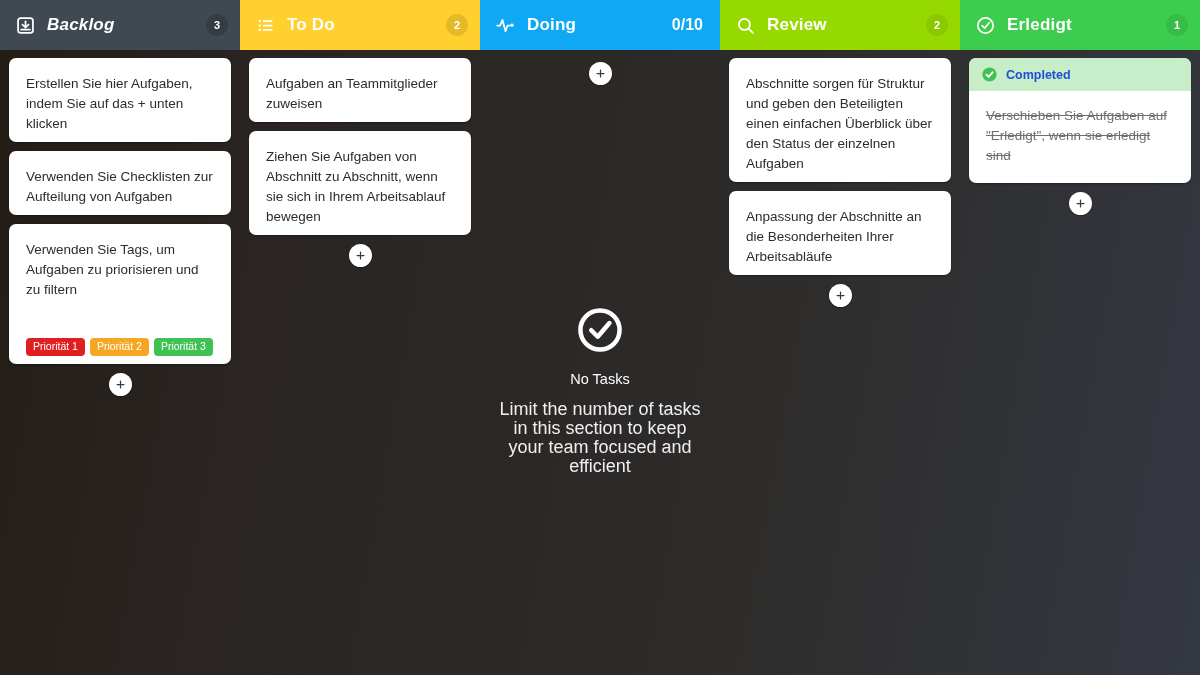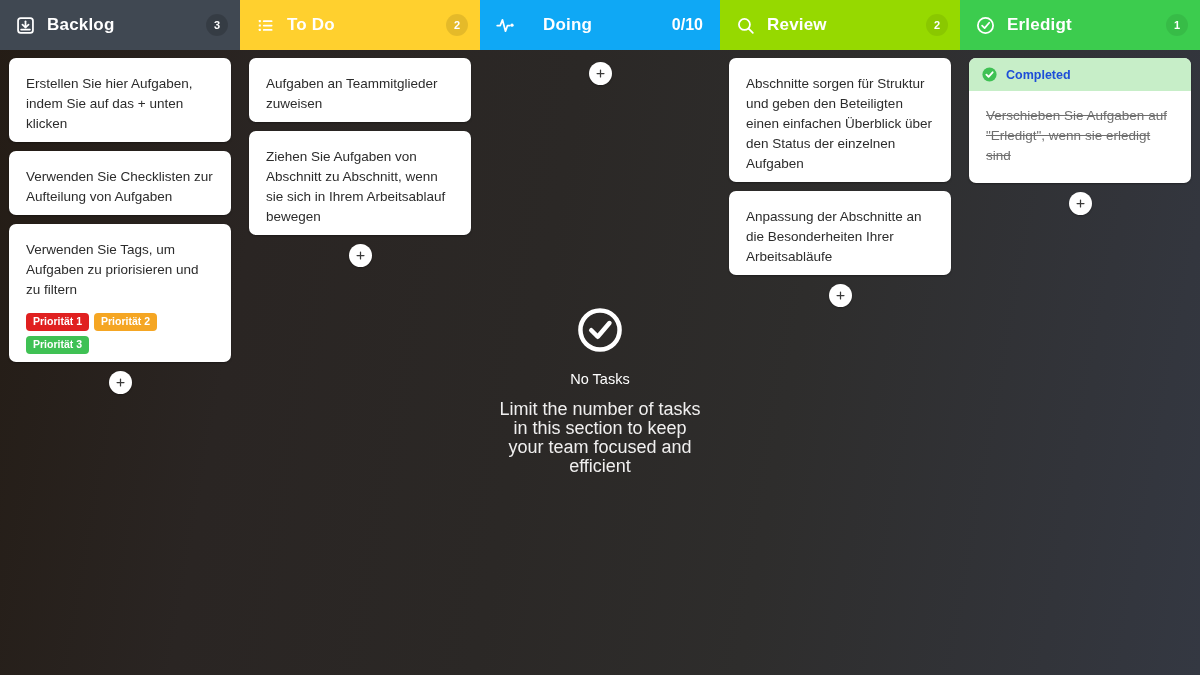--- a/index.html
+++ b/index.html
@@ -128,26 +128,27 @@
   }
 
   .tags {
     display: flex;
     flex-wrap: wrap;
     gap: 5px;
     margin-top: 13px;
   }
   .tag {
     font-size: 10.5px;
-    font-weight: bold;
+    font-weight: normal;
     color: #ffffff;
     border-radius: 4px;
     padding: 3px 7px 4px 7px;
     line-height: 11px;
     white-space: nowrap;
+    margin-top: 25px;
   }
 
   
   .add-row {
     display: flex;
     justify-content: center;
     margin-top: 4px;
   }
   .add-btn {
     width: 23px;
@@ -191,21 +192,21 @@
     <div class="column">
       <div class="col-header" style="background: rgb(64, 72, 82);">
         <span class="col-icon">
           <svg viewBox="0 0 24 24" width="21" height="21" fill="none" stroke="#ffffff" stroke-width="2" stroke-linecap="round" stroke-linejoin="round">
             <rect x="3.5" y="3.5" width="17" height="17" rx="3"></rect>
             <polyline points="8.5 11 12 14.2 15.5 11"></polyline>
             <line x1="12" y1="7.2" x2="12" y2="14.2"></line>
             <line x1="7" y1="16.6" x2="17" y2="16.6"></line>
           </svg>
         </span>
-        <span class="col-title" style="color: rgb(255, 255, 255);">Backlog</span>
+        <span class="col-title" style="color: rgb(255, 255, 255); font-style: italic;">Backlog</span>
         <span class="col-badge" style="background: rgba(0, 0, 0, 0.16); color: rgb(255, 255, 255);">3</span>
       </div>
       <div class="col-body">
         <div class="card">
           <div class="card-text">Erstellen Sie hier Aufgaben, indem Sie auf das + unten klicken</div>
         </div>
         <div class="card">
           <div class="card-text">Verwenden Sie Checklisten zur Aufteilung von Aufgaben</div>
         </div>
         <div class="card">
@@ -252,21 +253,21 @@
           <div class="add-btn">
             <svg viewBox="0 0 24 24" width="15" height="15" fill="none" stroke="#3a3a3a" stroke-width="2" stroke-linecap="round" stroke-linejoin="round">
               <line x1="12" y1="6.5" x2="12" y2="17.5"></line>
               <line x1="6.5" y1="12" x2="17.5" y2="12"></line>
             </svg>
           </div>
         </div>
       </div>
     </div>
     <div class="column">
-      <div class="col-header" style="background: rgb(15, 168, 245); gap: 16px;">
+      <div class="col-header" style="background: rgb(15, 168, 245);">
         <span class="col-icon">
           <svg viewBox="0 0 24 24" width="21" height="21" fill="none" stroke="#ffffff" stroke-width="2" stroke-linecap="round" stroke-linejoin="round">
             <polyline points="2.5 12 6 12 8.5 5.5 12 18.5 14.3 12 16.6 12"></polyline>
             <circle cx="19.4" cy="11.6" r="1.9" fill="#ffffff" stroke="none"></circle>
           </svg>
         </span>
         <span class="col-title" style="color: rgb(255, 255, 255);">Doing</span>
         <span class="col-badge plain" style="color: rgb(255, 255, 255);">0/10</span>
       </div>
       <div class="col-body">

